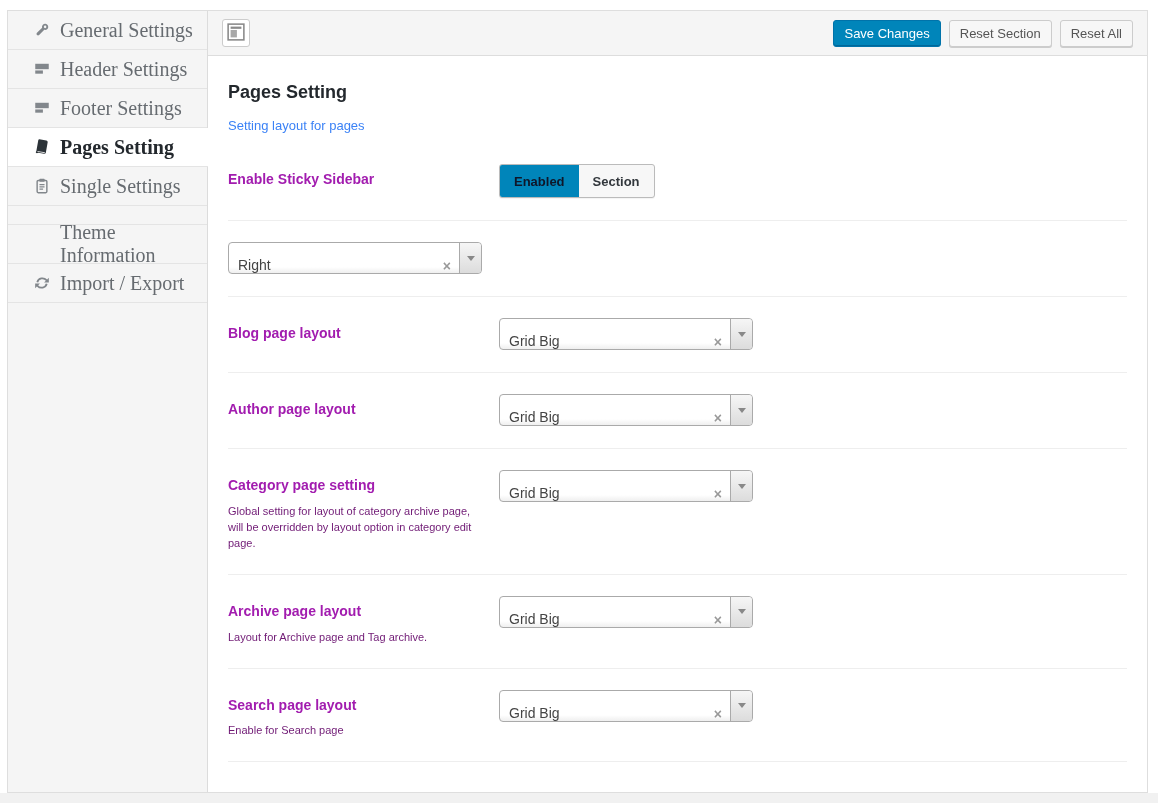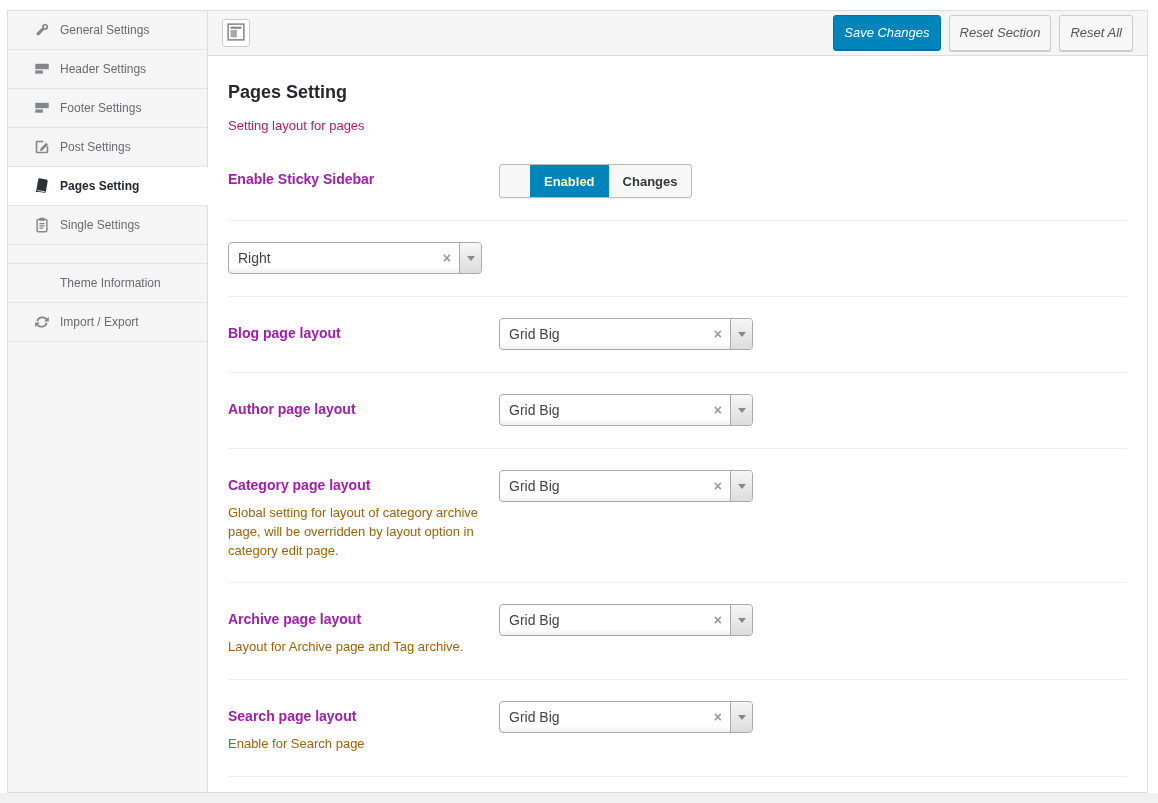--- a/index.html
+++ b/index.html
@@ -18,72 +18,72 @@
   }
 
   
   .sidebar { flex:0 0 200px; width:200px; background:#f5f5f5; border-right:1px solid #dcdcdc; }
   .sidebar-item {
     height:39px; display:flex; align-items:center; padding-left:25px;
     border-bottom:1px solid #e4e4e4; cursor:pointer;
   }
   .sidebar-item .icon { width:18px; height:18px; margin-right:9px; color:#82878c; flex:0 0 18px; display:flex; align-items:center; justify-content:center; }
   .sidebar-item .icon svg { display:block; }
-  .sidebar-item .label { font-size:12px; color:#666b70; }
+  .sidebar-item .label { font-size:20px; color:#666b70;font-family:Liberation Serif, serif; }
   .sidebar-item.noicon { padding-left:52px; }
   .sidebar-item.active { background:#fff; margin-right:-1px; position:relative; z-index:2; }
   .sidebar-item.active .label { color:#23282d; font-weight:bold; }
   .sidebar-item.active .icon { color:#2c3338; }
   .sidebar-spacer { height:19px; border-bottom:1px solid #e4e4e4; }
 
   
   .main { flex:1; min-width:0; display:flex; flex-direction:column; background:#fff; }
   .toolbar {
     flex:0 0 45px; height:45px; background:#f5f5f5; border-bottom:1px solid #ddd;
     display:flex; align-items:center; padding:0 14px;
   }
   .layout-toggle {
     width:28px; height:28px; padding:0; background:#fff; border:1px solid #ccc; border-radius:3px;
     display:flex; align-items:center; justify-content:center; cursor:pointer;
   }
   .toolbar-actions { margin-left:auto; display:flex; gap:8px; }
   .btn {
-    height:36px; padding:0 10px; border-radius:3px; font-size:13px; cursor:pointer;
-    font-family:inherit; line-height:26px;font-style:italic;
+    height:27px; padding:0 10px; border-radius:3px; font-size:13px; cursor:pointer;
+    font-family:inherit; line-height:26px;
   }
   .btn-primary { background:var(--primary,#0085ba); border:1px solid #0073aa; color:#fff; box-shadow:inset 0 -1px 0 #006799; }
   .btn-secondary { background:#f7f7f7; border:1px solid #ccc; color:#555; box-shadow:0 1px 0 #ccc; }
 
   .content { flex:1; padding:20px 20px 0 20px; overflow:hidden; }
   .page-title { font-size:18px; font-weight:bold; color:#23282d; margin:6px 0 0 0; }
-  .page-subtitle { font-size:13px; color:#be185d; margin:15px 0 0 0; }
+  .page-subtitle { font-size:13px; color:#3b82f6; margin:15px 0 0 0; }
   .fields { margin-top:10px; }
 
   .field-row { display:flex; padding:21px 0 22px 0; border-bottom:1px solid #eee; }
   .field-row:last-child { border-bottom:none; }
   .field-info { flex:0 0 271px; width:271px; padding-right:16px; }
   .field-label { font-size:14px; font-weight:bold; color:#a21caf; line-height:1.35; padding-top:6px; }
-  .field-desc { font-size:13px; color:#a16207; line-height:1.45; margin-top:9px; }
+  .field-desc { font-size:11px; color:#701a75; line-height:1.45; margin-top:9px; }
   .field-desc:empty { display:none; }
   .field-control { flex:1; padding-top:0; }
 
   
   .toggle-group {
     display:inline-flex; border:1px solid #bbb; border-radius:3px; overflow:hidden;
     background:#f7f7f7; box-shadow:0 1px 1px rgba(0,0,0,.05);
   }
   .toggle-btn {
     border:none; background:transparent; height:32px; padding:0 14px;
     font-size:13px; font-weight:bold; color:#32373c; cursor:pointer; font-family:inherit;
   }
-  .toggle-btn.active { background:var(--primary,#0085ba); color:#fef9c3;margin-left:30px; }
+  .toggle-btn.active { background:var(--primary,#0085ba); color:#0f172a; }
 
   
   .select2 {
-    display:flex; align-items:center; width:254px; height:32px;
+    display:flex; align-items:flex-end; width:254px; height:32px;
     border:1px solid #aaa; border-radius:4px; overflow:hidden;
     background:linear-gradient(#ffffff 80%, #efefef); cursor:pointer;
   }
   .select2-value { flex:1; padding:0 9px; font-size:14px; color:#444; white-space:nowrap; overflow:hidden; }
   .select2-clear { padding:0 8px; color:#999; font-size:14px; font-weight:bold; line-height:1; }
   .select2-clear::before { content:"\00d7"; }
   .select2-arrow {
     flex:0 0 22px; width:22px; align-self:stretch; border-left:1px solid #aaa;
     background:linear-gradient(#f6f6f6, #dcdcdc); border-radius:0 3px 3px 0;
     display:flex; align-items:center; justify-content:center;
@@ -115,29 +115,20 @@
     <span class="label">Header Settings</span>
   </div>
       <div class="sidebar-item">
     <span class="icon">
           <svg viewBox="0 0 20 20" width="18" height="18" fill="currentColor">
             <rect x="2.5" y="4.2" width="15" height="6"></rect>
             <rect x="2.5" y="11.6" width="8.5" height="3.6"></rect>
           </svg>
         </span>
     <span class="label">Footer Settings</span>
-  </div>
-      <div class="sidebar-item">
-    <span class="icon">
-          <svg viewBox="0 0 20 20" width="18" height="18" fill="currentColor">
-            <path d="M3 4.6c0-.9.7-1.6 1.6-1.6h6.9v1.8H4.8v10.4h10.4V9.1H17v6.3c0 .9-.7 1.6-1.6 1.6H4.6c-.9 0-1.6-.7-1.6-1.6V4.6z"></path>
-            <path d="M8.4 11.6l-.9 3 3-.9 6.2-6.2-2.1-2.1-6.2 6.2z"></path>
-          </svg>
-        </span>
-    <span class="label">Post Settings</span>
   </div>
       <div class="sidebar-item active">
     <span class="icon">
           <svg viewBox="0 0 20 20" width="18" height="18" fill="currentColor">
             <g transform="rotate(10 10 10)">
               <path d="M5.6 2h7.9c1 0 1.8.8 1.8 1.8v11.5c0 1-.8 1.8-1.8 1.8H7.1c-1.1.8-2.1.9-2.6.4-.4-.4-.4-1.1.1-1.8V3.8C4.6 2.8 5 2 5.6 2z"></path>
               <path d="M5.8 15.2h8.4v1h-8.4z" fill="#f5f5f5" opacity="0.9"></path>
             </g>
           </svg>
         </span>
@@ -191,21 +182,21 @@
       <h1 class="page-title">Pages Setting</h1>
       <p class="page-subtitle">Setting layout for pages</p>
       <div class="fields">
           <div class="field-row">
     <div class="field-info">
       <div class="field-label">Enable Sticky Sidebar</div>
 
     </div>
     <div class="field-control"><div class="toggle-group">
                 <button class="toggle-btn active">Enabled</button>
-                <button class="toggle-btn">Changes</button>
+                <button class="toggle-btn">Section</button>
               </div></div>
   </div>
           <div class="field-row">
     <div class="field-control">
               <div class="select2">
     <span class="select2-value">Right</span>
     <span class="select2-clear"></span>
     <span class="select2-arrow">
                   <b class="tri"></b>
                 </span>
@@ -237,21 +228,21 @@
     <span class="select2-value">Grid Big</span>
     <span class="select2-clear"></span>
     <span class="select2-arrow">
                   <b class="tri"></b>
                 </span>
   </div>
             </div>
   </div>
           <div class="field-row">
     <div class="field-info">
-      <div class="field-label">Category page layout</div>
+      <div class="field-label">Category page setting</div>
       <div class="field-desc">Global setting for layout of category archive page, will be overridden by layout option in category edit page.</div>
     </div>
     <div class="field-control">
               <div class="select2">
     <span class="select2-value">Grid Big</span>
     <span class="select2-clear"></span>
     <span class="select2-arrow">
                   <b class="tri"></b>
                 </span>
   </div>

